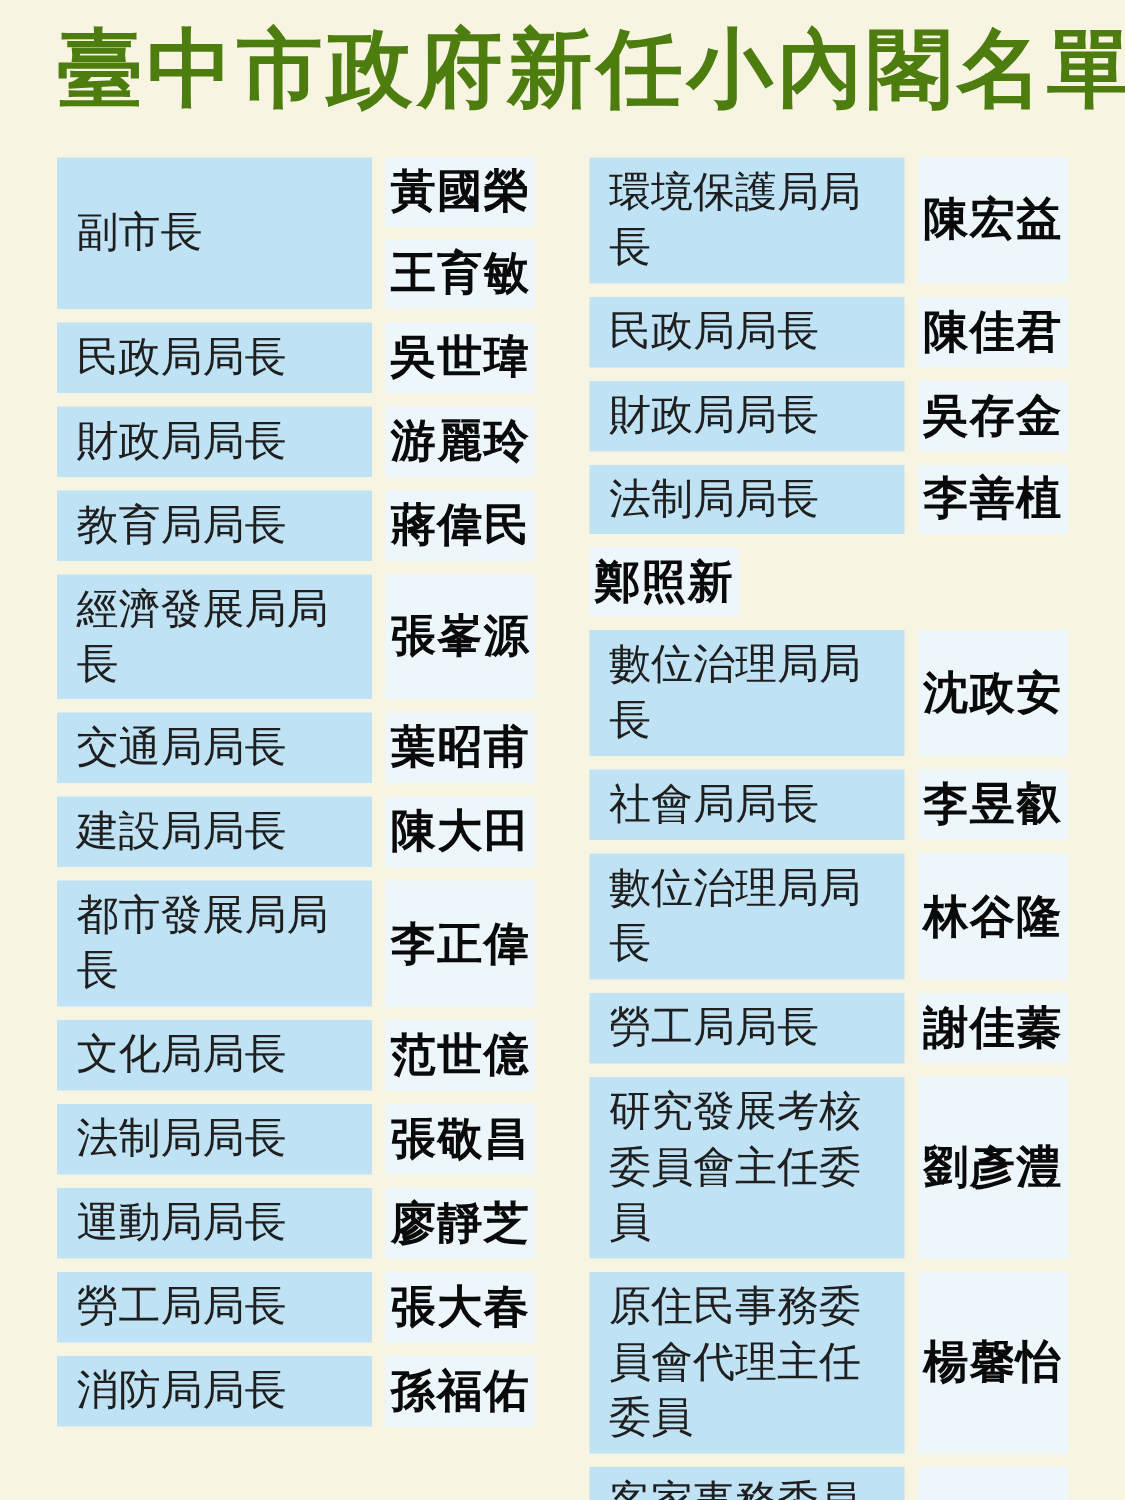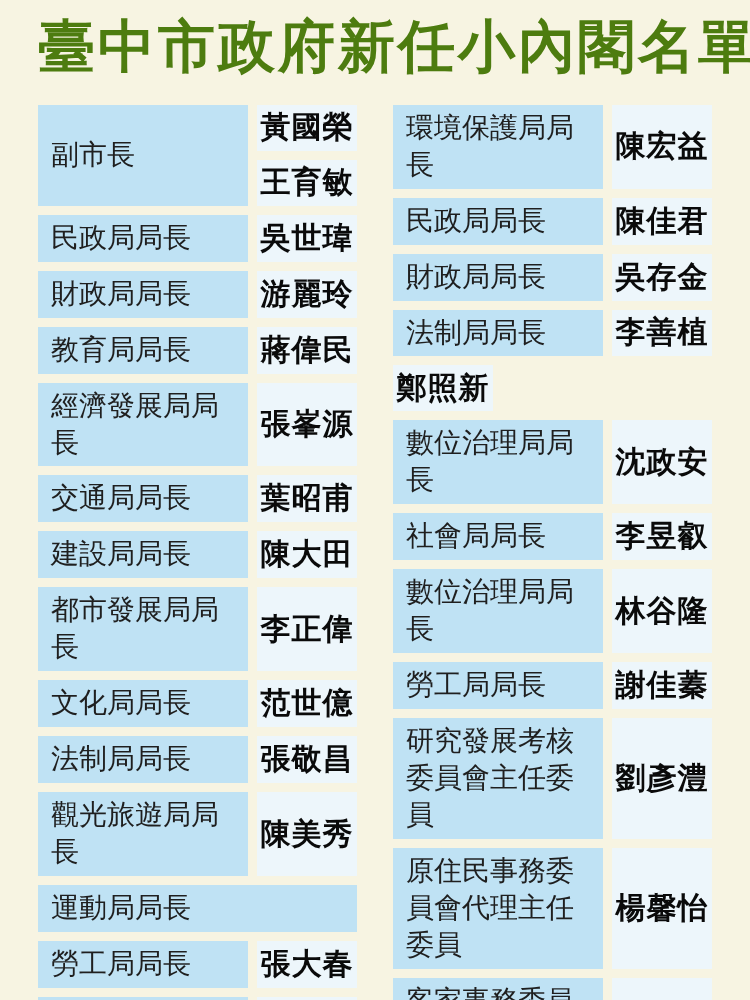--- a/index.html
+++ b/index.html
@@ -142,27 +142,24 @@
             <div class="name">范世億</div>
           </div>
         </div>
         <div class="row">
           <div class="pos">法制局局長</div>
           <div class="names">
             <div class="name">張敬昌</div>
           </div>
         </div>
         <div class="row">
-          <div class="pos">觀光旅遊局局長</div>
-          <div class="names">
-            <div class="name">陳美秀</div>
-          </div>
-        </div>
-        <div class="row">
           <div class="pos">運動局局長</div>
+          <div class="names">
+            <div class="name">廖靜芝</div>
+          </div>
         </div>
         <div class="row">
           <div class="pos">勞工局局長</div>
           <div class="names">
             <div class="name">張大春</div>
           </div>
         </div>
         <div class="row">
           <div class="pos">消防局局長</div>
           <div class="names">

